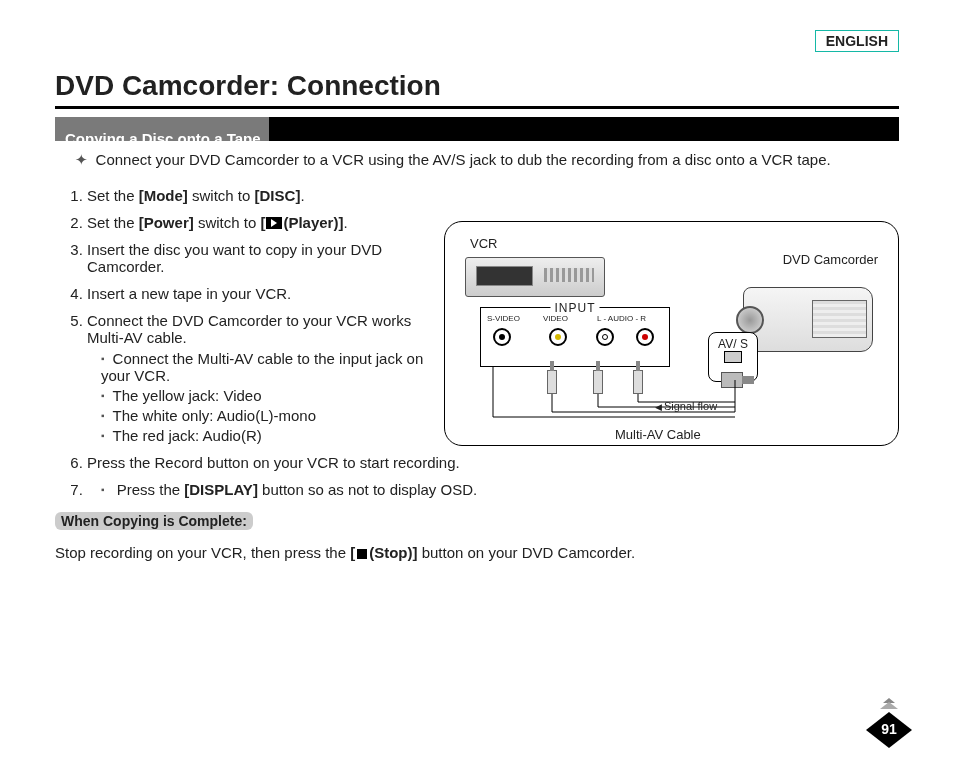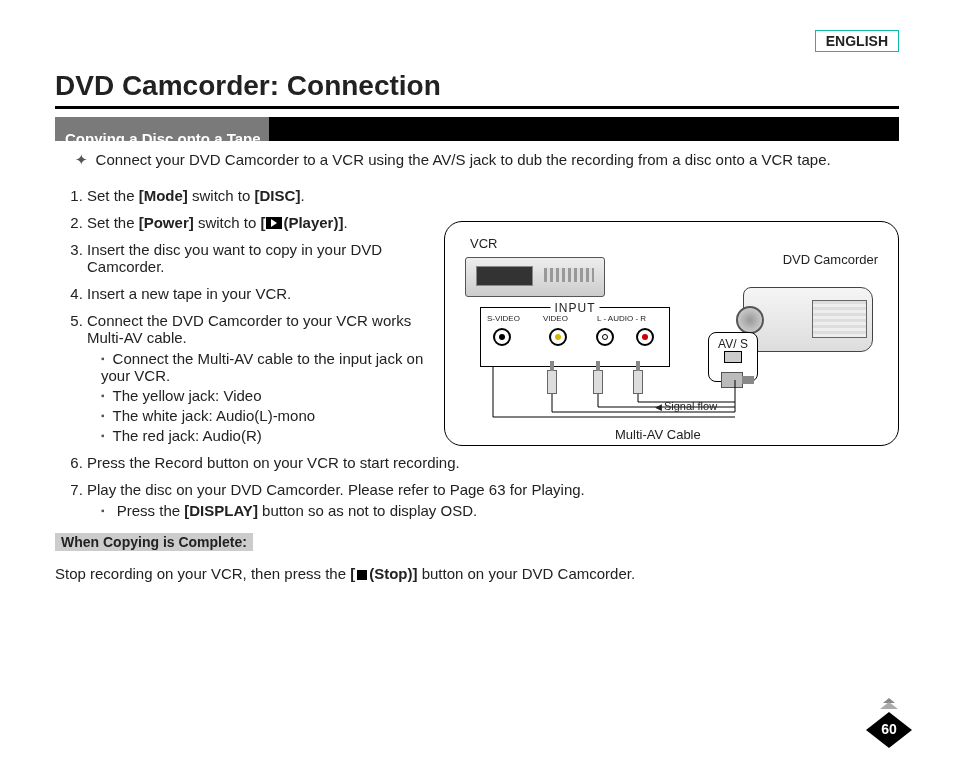--- a/index.html
+++ b/index.html
@@ -118,20 +118,21 @@
     display:inline-block;
     transform: rotate(0);
     font-weight:bold;
   }
   .graybox {
     display:inline-block;
     background:#ccc;
     font-weight:bold;
     padding:1px 6px;
     font-size:14px;
+    border-radius:6px;
   }
   .bold { font-weight:bold; }
   .diagram {
     position:absolute;
     top:70px;
     right:0;
     width:455px;
     height:225px;
     border:1px solid #000;
     border-radius:18px;
@@ -370,27 +371,26 @@
       <li>
         <span>Set the </span><span class="bold">[Power]</span><span> switch to </span><span class="bold"><span>[</span><span class="play-icon"></span><span>(Player)]</span></span><span>.</span>
       </li>
       <li>Insert the disc you want to copy in your DVD Camcorder.</li>
       <li>Insert a new tape in your VCR.</li>
       <li>
         <span>Connect the DVD Camcorder to your VCR works Multi-AV cable.</span>
         <ul class="square">
           <li>Connect the Multi-AV cable to the input jack on your VCR.</li>
           <li>The yellow jack: Video</li>
-          <li>The white jack: Audio(L)-mono</li>
+          <li>The white only: Audio(L)-mono</li>
           <li>The red jack: Audio(R)</li>
         </ul>
       </li>
       <li class="wide">Press the Record button on your VCR to start recording.</li>
       <li class="wide">
-        <span>Play the disc on your DVD Camcorder. Please refer to Page 63 for Playing.</span>
         <ul class="square">
           <li>
             <span>Press the </span><span class="bold">[DISPLAY]</span><span> button so as not to display OSD.</span>
           </li>
         </ul>
       </li>
     </ol>
 
     <div class="footer-line">
       <span class="graybox">When Copying is Complete:</span>
@@ -446,14 +446,14 @@
 
   </div>
 </div>
 
 <div class="pgnum">
   <div class="tri-stack">
     <div class="tri"></div>
     <div class="tri t2"></div>
   </div>
   <div class="diamond-sh"></div>
-  <div class="num">60</div>
+  <div class="num">91</div>
 </div>
 
 </body></html>

